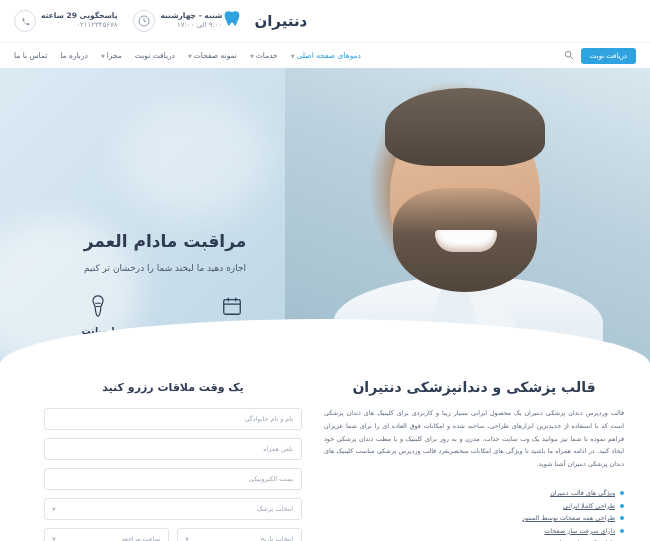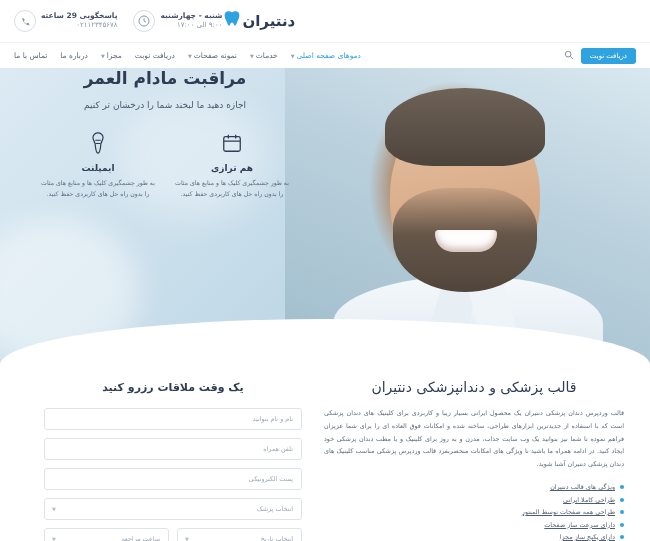--- a/index.html
+++ b/index.html
@@ -13,21 +13,21 @@
 
   
   .topbar {
     height: 42px;
     display: flex; align-items: center;
     padding: 0 14px;
     background: #ffffff;
     direction: rtl;
   }
   .logo {
-    display: flex; align-items: center; gap: 0;
+    display: flex; align-items: center; gap: 12px;
     margin-right: auto;
   }
   .logo-text {
     font-size: 15px; font-weight: bold; color: #2b3a55;
     letter-spacing: -0.3px;
   }
   .logo-mark { color: #2ea3e0; }
   .topbar-items { display: flex; align-items: center; gap: 16px; }
   .tb-item { display: flex; align-items: center; gap: 5px; }
   .tb-icon {
@@ -112,21 +112,21 @@
     filter: blur(0.2px);
   }
   .blob1 { position:absolute; left:-30px; top:150px; width:170px; height:150px;
     border-radius:50%; background:rgba(255,255,255,.45); filter: blur(14px); }
   .blob2 { position:absolute; left:120px; top:30px; width:150px; height:120px;
     border-radius:50%; background:rgba(255,255,255,.35); filter: blur(18px); }
 
   .hero-content {
     position: absolute; left: 0; top: 0; width: 330px; height: 295px;
     padding: 0 22px; direction: rtl; text-align: center;
-    display: flex; flex-direction: column; justify-content: flex-start;
+    display: flex; flex-direction: column; justify-content: flex-end;
   }
   .hero-title {
     font-size: 17px; color: #2f3d54; font-weight: bold; margin-bottom: 12px;
   }
   .hero-sub { font-size: 9px; color: #4a5870; margin-bottom: 22px; }
   .hero-cards { display: flex; gap: 16px; justify-content: center; }
   .hcard { width: 118px; text-align: center; }
   .hcard-icon {
     width: 24px; height: 26px; margin: 0 auto 5px;
     color: #2b3a55; font-size: 18px; line-height: 26px;
@@ -139,26 +139,26 @@
     background: #fff; border-radius: 50% 50% 0 0 / 100% 100% 0 0;
   }
 
   
   .lower {
     display: flex; direction: rtl; padding: 10px 26px 0; gap: 22px;
     height: 205px;
   }
   .col-right { width: 300px; direction: rtl; text-align: right; }
   .sec-title {
-    font-size: 14px; font-weight: normal; color: #2f3d54; text-align: center;
+    font-size: 14px; font-weight: bold; color: #2f3d54; text-align: center;
     margin: 6px 0 12px;
   }
   .sec-par {
     font-size: 6.4px; color: #5d6b7e; line-height: 2.0; text-align: justify;
-    margin-bottom: 10px;
+    margin-bottom: 16px;
   }
   .feat-list { list-style: none; }
   .feat-item {
     font-size: 6.4px; color: #4f5d70; line-height: 1.95;
     display: flex; align-items: center; gap: 5px; justify-content: flex-start; text-decoration: underline;
   }
   .bullet { width: 4px; height: 4px; border-radius: 50%; background: #2ea3e0; flex: none; }
 
   .col-left { width: 258px; direction: rtl; }
   .form-title {
@@ -310,21 +310,21 @@
           </li>
 
       </ul>
     </div>
 
     <div class="col-left">
       <div class="form-title">یک وقت ملاقات رزرو کنید</div>
 
       <div class="f-row">
         <div class="f-field">
-          <span>نام و نام بتوانید</span>
+          <span>نام و نام خانوادگی</span>
         </div>
       </div>
       <div class="f-row">
         <div class="f-field">
           <span>تلفن همراه</span>
         </div>
       </div>
       <div class="f-row">
         <div class="f-field">
           <span>پست الکترونیکی</span>

